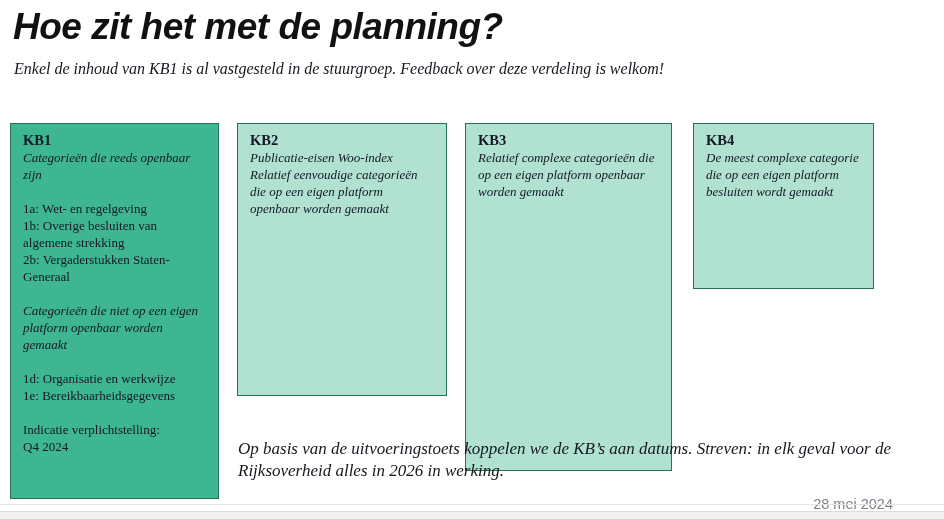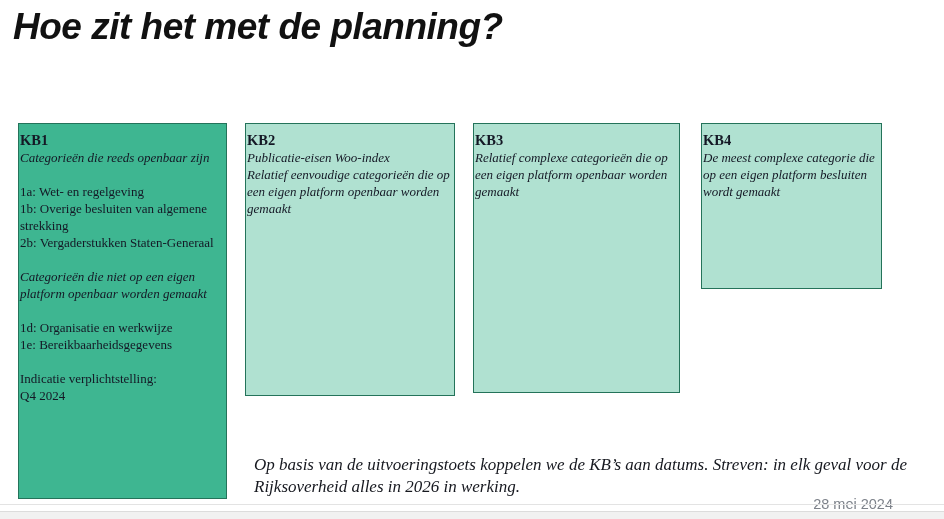--- a/index.html
+++ b/index.html
@@ -27,45 +27,44 @@
     letter-spacing: -0.5px; color: #111111;
   }
   .subtitle {
     position: absolute; left: 14px; top: 60px; margin: 0;
     font-size: 16px; font-style: italic; color: #16181f;
   }
 
   .kb-box {
     position: absolute;
     border: 1.5px solid var(--kb-border);
-    padding: 7px 1px;
+    padding: 7px 12px;
     font-size: 13px; line-height: 17px;
     overflow: hidden;
-    margin-left: 8px;
   }
   .kb-box.dark  { background: var(--kb1-fill); }
   .kb-box.light { background: var(--kb-light-fill); }
 
   .kb1 { left: 10px;  top: 123px; width: 209px; height: 376px; }
   .kb2 { left: 237px; top: 123px; width: 210px; height: 273px; }
-  .kb3 { left: 465px; top: 123px; width: 207px; height: 270px; }
+  .kb3 { left: 465px; top: 123px; width: 207px; height: 348px; }
   .kb4 { left: 693px; top: 123px; width: 181px; height: 166px; }
 
   .box-title {
     font-weight: 700; font-size: 14.5px; line-height: 18px; margin: 0;
   }
   .kb-box p {
     margin: 0 0 17px 0;
     white-space: pre-line;
   }
   .kb-box p.it { font-style: italic; }
   .kb-box p.gap2 { margin-top: 16px; }
 
   .closing-note {
-    position: absolute; left: 238px; top: 438px; width: 660px; margin: 16px;
+    position: absolute; left: 238px; top: 438px; width: 660px; margin: 0;
     font-size: 17px; font-style: italic; line-height: 22px; color: #16181f;
   }
   .date-stamp {
     position: absolute; right: 39px; top: 484px; margin: 12px;
     font-family: "Liberation Sans", "DejaVu Sans", sans-serif;
     font-size: 14.5px; color: var(--date-text);
   }
 
   .footer-line {
     position: absolute; left: 0; top: 504px; width: 944px; height: 1px;
@@ -75,20 +74,21 @@
     position: absolute; left: 0; top: 511px; width: 944px; height: 8px;
     background: #f1f1f1; border-top: 1px solid #dcdcdc;
   }
 </style>
 </head>
 <body>
 
 <div class="slide">
 
   <h1 class="page-title">Hoe zit het met de planning?</h1>
+  <p class="subtitle">Enkel de inhoud van KB1 is al vastgesteld in de stuurgroep. Feedback over deze verdeling is welkom!</p>
 
   <div class="kb-box dark kb1">
     <div class="box-title">KB1</div>
     <p class="it">Categorieën die reeds openbaar zijn</p>
     <p>1a: Wet- en regelgeving
 1b: Overige besluiten van algemene strekking
 2b: Vergaderstukken Staten-Generaal</p>
     <p class="it">Categorieën die niet op een eigen platform openbaar worden gemaakt</p>
     <p>1d: Organisatie en werkwijze
 1e: Bereikbaarheidsgegevens</p>

